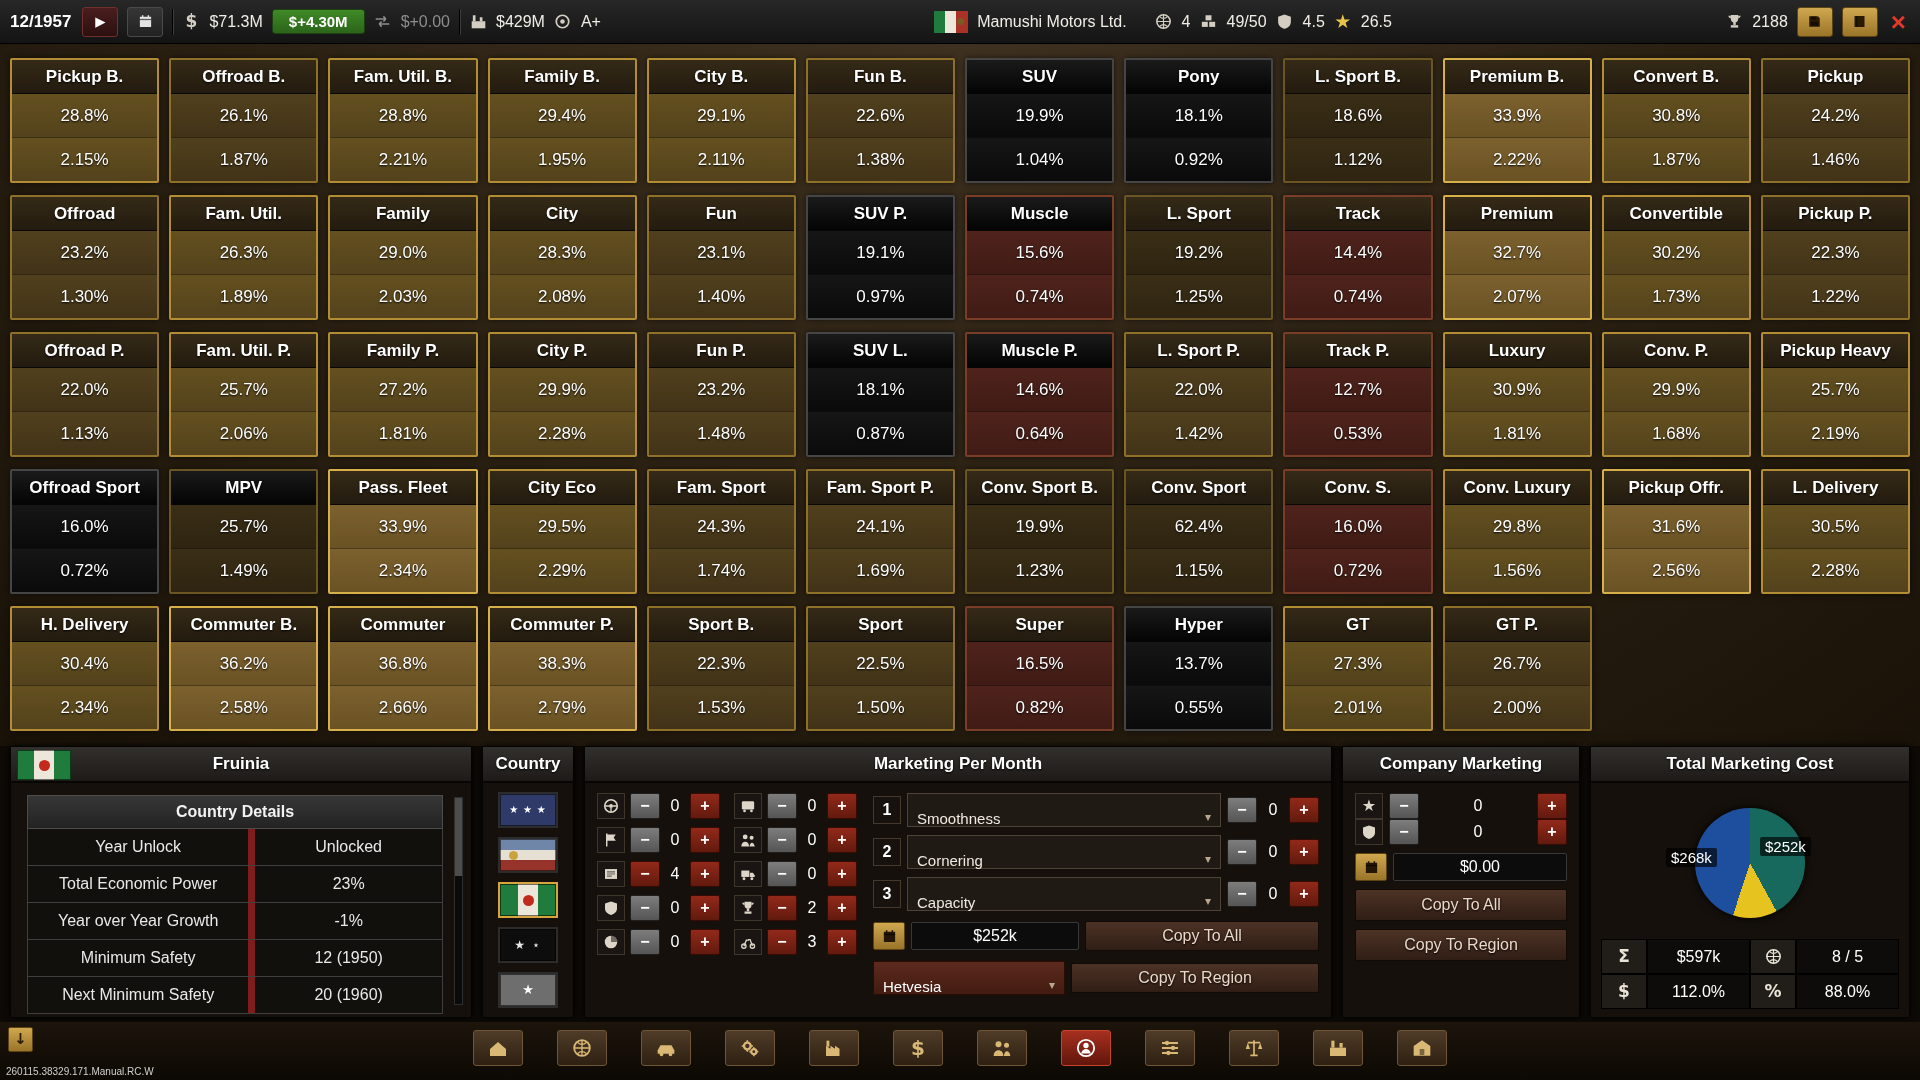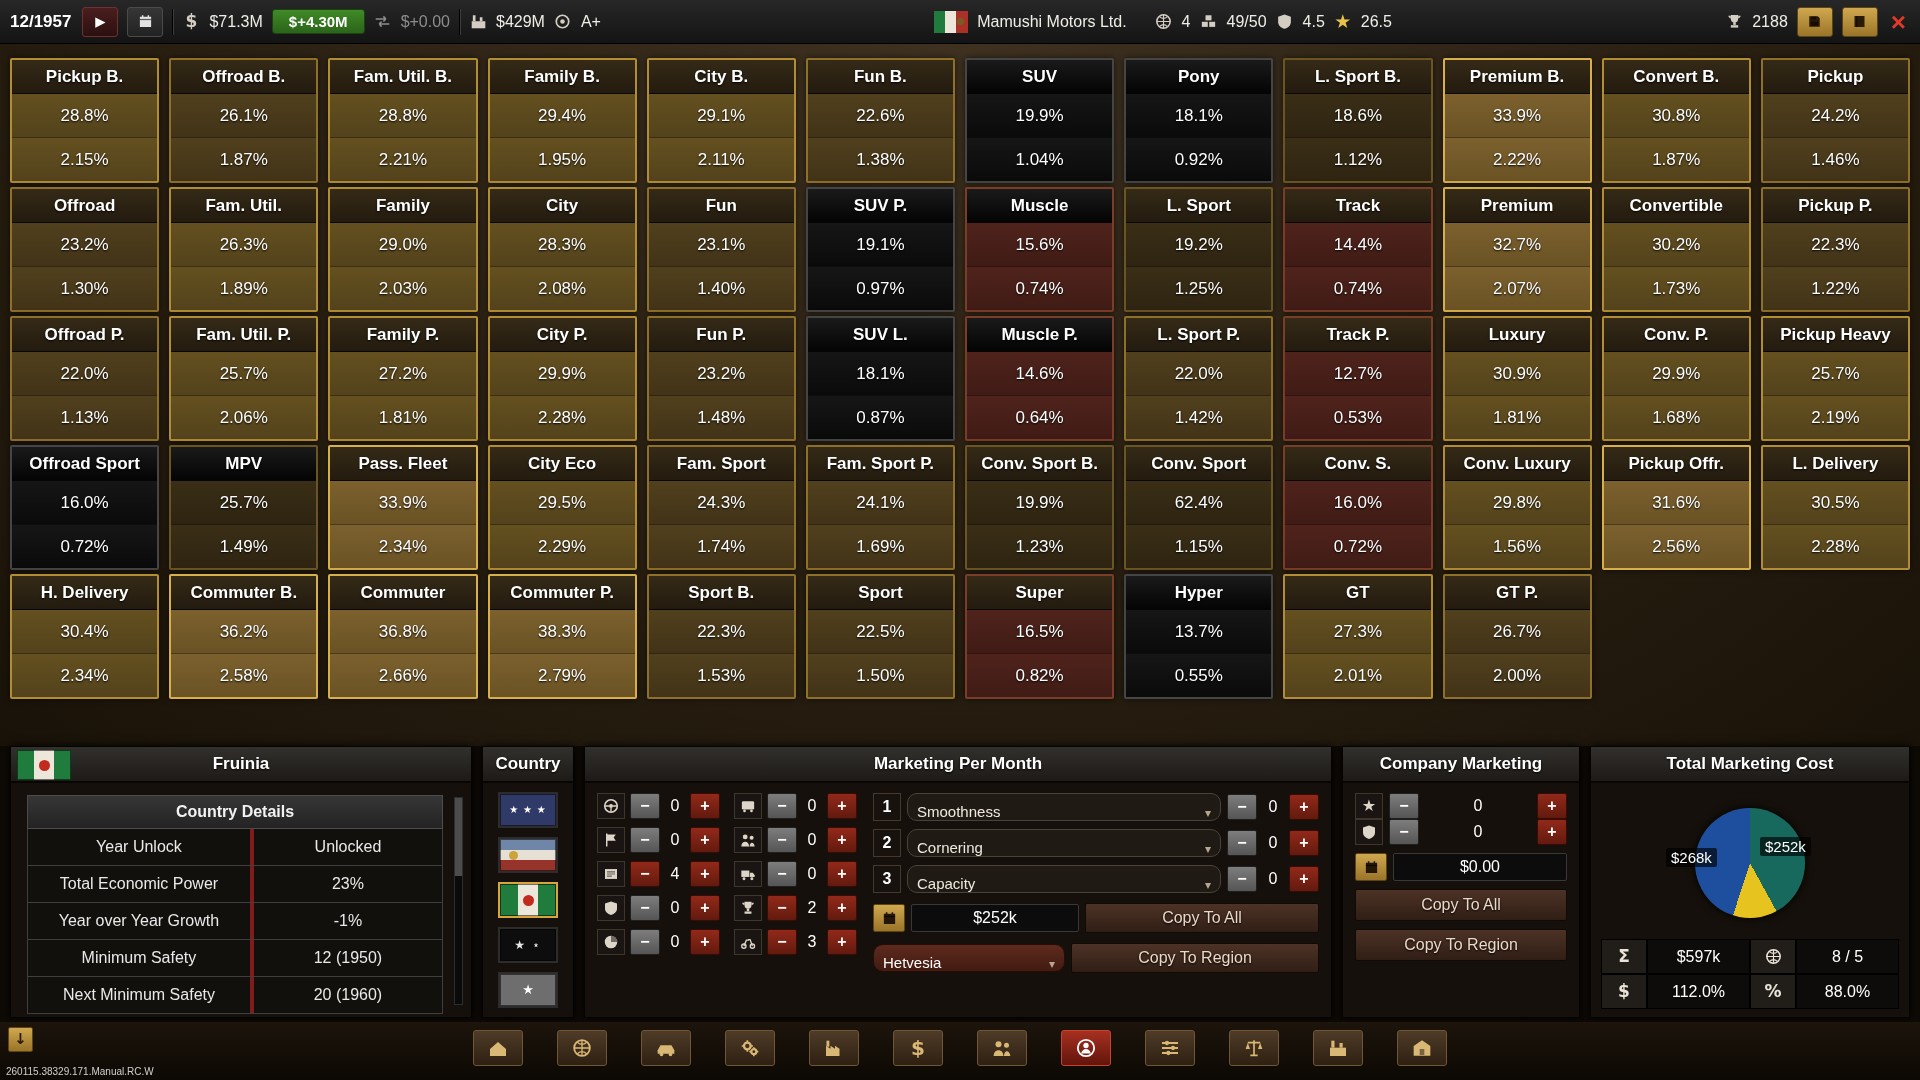--- a/index.html
+++ b/index.html
@@ -38,21 +38,21 @@
   .flag-stars{background:#2f3a68}
   .flag-stars::after{content:"★ ★ ★";color:#fff;font-size:10px;letter-spacing:1px}
   .flag-tri{background:linear-gradient(180deg,#6f86a8 0 34%,#e6e0d4 34% 67%,#96342c 67%)}
   .flag-tri::after{content:"";position:absolute;left:9px;top:50%;width:9px;height:9px;margin-top:-4.5px;border-radius:50%;background:#caa33c}
   .flag-blackstars{background:#0d0d0d}
   .flag-blackstars::after{content:"★ ⋆";color:#e8e8e8;font-size:12px;letter-spacing:2px}
   .flag-graystar{background:#6e6e6e}
   .flag-graystar::after{content:"★";color:#fff;font-size:13px}
 
   
-  #segGrid{position:absolute;top:44px;left:0;width:1920px;height:702px;padding:14px 10px 12px;display:grid;grid-template-columns:repeat(12,1fr);grid-auto-rows:125px;gap:4px 10px;background:radial-gradient(ellipse at 50% 0%,#3e3120 0%,#2a2012 55%,#191208 100%)}
+  #segGrid{position:absolute;top:44px;left:0;width:1920px;height:702px;padding:14px 10px 12px;display:grid;grid-template-columns:repeat(12,1fr);grid-auto-rows:125px;gap:12px 10px;background:radial-gradient(ellipse at 50% 0%,#3e3120 0%,#2a2012 55%,#191208 100%)}
   .card{border:2px solid #8f7029;display:flex;flex-direction:column;border-radius:2px;overflow:hidden;box-shadow:0 0 6px #00000099}
   .card-hdr{height:34px;flex:none;display:flex;align-items:center;justify-content:center;font-size:17px;font-weight:bold;color:#fff;text-shadow:0 1px 2px #000;background:linear-gradient(#352a17,#231b0f);border-bottom:1px solid #000000cc}
   .hdr-black{background:linear-gradient(#1a1a1a,#040404)}
   .card-val{flex:1;display:flex;align-items:center;justify-content:center;font-size:17px;color:#fff;text-shadow:0 1px 2px #000}
   .card-val.v1{border-bottom:1px solid #00000066}
   .tone-gold{border-color:#d8b04a}.tone-gold .card-val{background:linear-gradient(#7c612e,#6a5224)}
   .tone-olive{border-color:#b28d33}.tone-olive .card-val{background:linear-gradient(#64501f,#53421c)}
   .tone-brown{border-color:#8f7029}.tone-brown .card-val{background:linear-gradient(#50401d,#423318)}
   .tone-dark{border-color:#6b5523}.tone-dark .card-val{background:linear-gradient(#3a2e16,#2e2411)}
   .tone-red{border-color:#7a3d28}.tone-red .card-val{background:linear-gradient(#4f231c,#401b15)}
@@ -67,21 +67,21 @@
   #marketing{left:584px;width:748px}
   #companymkt{left:1342px;width:238px}
   #totalmkt{left:1590px;width:320px}
 
   
   .hdr-flag .flag-fruinia{position:absolute;left:6px;top:3px;width:54px;height:30px}
   .cd-body{position:relative;height:234px;overflow:hidden;padding:12px 28px 0 16px}
   .cd-head{height:34px;background:linear-gradient(#363636,#232323);border:1px solid #4c4c4c;display:flex;align-items:center;justify-content:center;font-weight:bold;font-size:16px;color:#f2f2f2}
   .cd-row{display:flex;height:37px;border:1px solid #3f3f3f;border-top:none;background:#12100d}
   .cd-cell{display:flex;align-items:center;justify-content:center;font-size:16px;color:#e9e9e9}
-  .cd-label{flex:1.18;border-right:4px solid #7f1d1d}
+  .cd-label{flex:1.18;border-right:7px solid #7f1d1d}
   .cd-value{flex:1}
   .cd-scroll{position:absolute;right:8px;top:14px;width:9px;height:208px;background:#0a0a0a;border:1px solid #2e2e2e}
   .cd-thumb{width:100%;height:78px;background:#4c4c4c}
 
   
   .flag-list{height:234px;overflow:hidden;display:flex;flex-direction:column;align-items:center;gap:9px;padding-top:9px}
   .flag-btn{padding:0;background:none;border:2px solid #2c2c2c;line-height:0}
   .flag-btn.selected{border-color:#d8a43c}
 
   
@@ -92,21 +92,21 @@
   .sq-ic{width:28px;height:26px;background:#1a1512;border:1px solid #3e362b;display:flex;align-items:center;justify-content:center;color:#ddd6c8;flex:none}
   .sq-ic .ic{width:16px;height:16px}
   .sq-ic .glyph{font-size:16px}
   .spin-btn{width:30px;height:26px;background:linear-gradient(#7d7d7d,#555);border:1px solid #1f1f1f;border-radius:2px;color:#fff;font-weight:bold;font-size:16px;display:flex;align-items:center;justify-content:center;padding:0;flex:none}
   .spin-btn.hot{background:linear-gradient(#92291a,#621a0e);border-color:#380c05}
   .spin-val{min-width:20px;text-align:center;font-size:16px;color:#fff}
   .prio-col{flex:1;display:flex;flex-direction:column;gap:8px}
   #prioRows{display:flex;flex-direction:column;gap:8px}
   .prio-row{display:flex;align-items:center;gap:6px}
   .rank{width:28px;height:28px;background:#17120e;border:1px solid #46392c;color:#fff;font-weight:bold;display:flex;align-items:center;justify-content:center;font-size:16px;flex:none}
-  .dd{height:28px;background:#201a15;border:1px solid #4c4238;display:flex;align-items:flex-end;justify-content:space-between;padding:0 9px;color:#efe9df;font-size:15px;flex:1;border-radius:10px}
+  .dd{height:28px;background:#201a15;border:1px solid #4c4238;display:flex;align-items:flex-start;justify-content:space-between;padding:16px 9px;color:#efe9df;font-size:15px;flex:1;border-radius:0}
   .dd .caret{color:#b8a78e;font-size:12px;margin-left:6px}
   .dd.region{background:linear-gradient(#5e2a1e,#421b11);border-color:#280d05;width:192px;flex:none;color:#fff}
   .mk-row{display:flex;align-items:center;gap:6px;margin-top:2px}
   .gold-btn{width:32px;height:28px;background:linear-gradient(#d0a850,#9a7428);border:1px solid #5e4413;color:#231604;display:flex;align-items:center;justify-content:center;border-radius:2px;flex:none}
   .gold-btn .ic{width:15px;height:15px}
   .field{height:28px;background:#0c0c0c;border:1px solid #383838;color:#fff;display:flex;align-items:center;justify-content:center;font-size:16px;border-radius:2px}
   .w-budget{width:168px}
   .dark-btn{height:30px;background:linear-gradient(#4d3226,#301e15);color:#ead9c8;border:1px solid #110a05;font-size:16px;padding:0 12px;border-radius:2px;flex:1;text-shadow:0 1px 2px #000}
 
   

